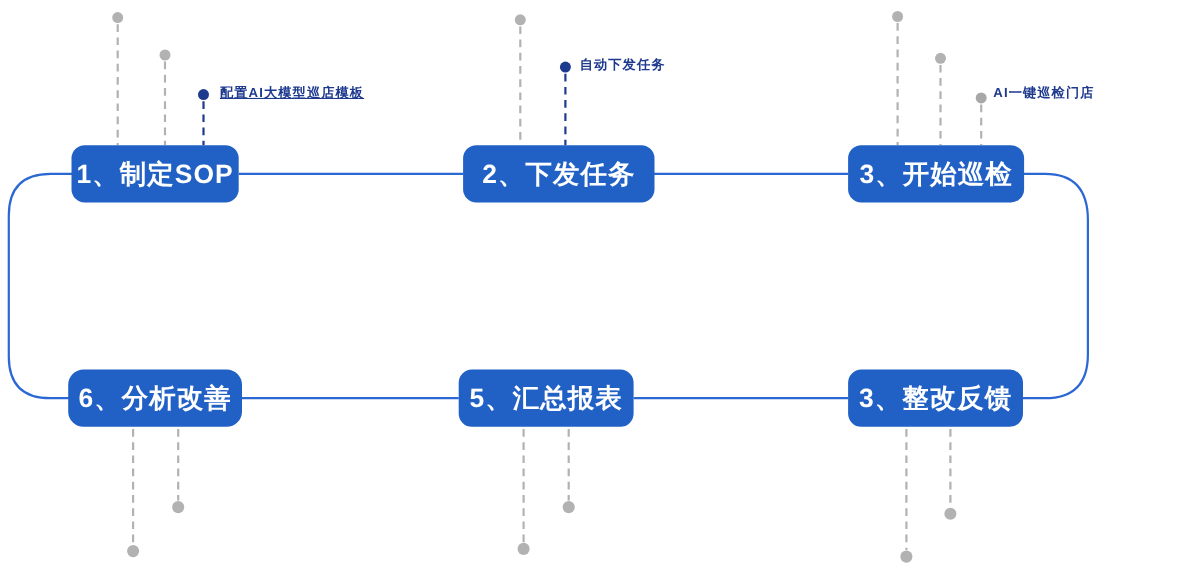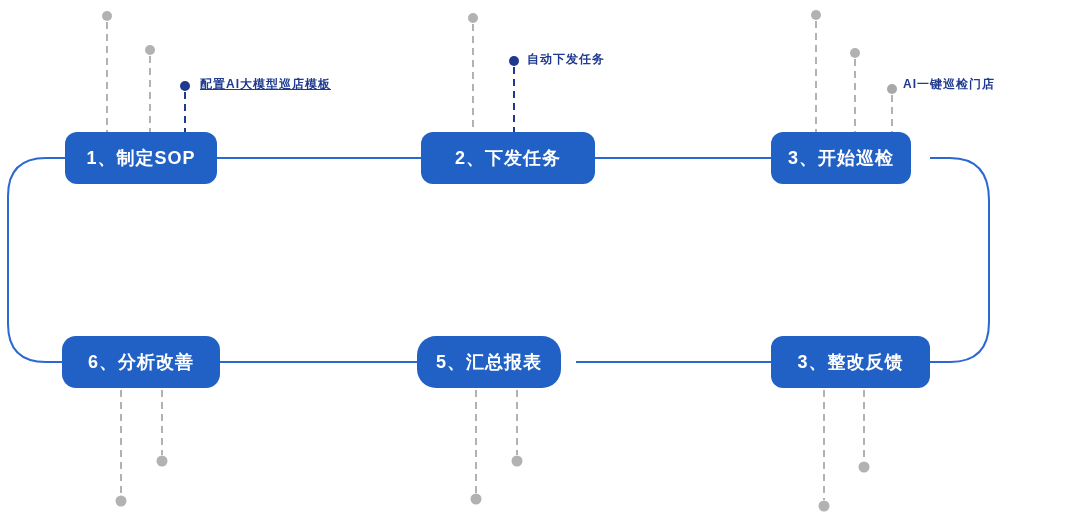--- a/index.html
+++ b/index.html
@@ -22,41 +22,41 @@
   svg.connector-layer{position:absolute;left:0;top:0;width:1080px;height:528px;}
   .step-box{
     position:absolute;
     height:52px;
     background:var(--box-fill);
     color:var(--box-text);
     border-radius:12px;
     display:flex;
     align-items:center;
     justify-content:center;
-    font-size:18px;
+    font-size:24px;
     font-weight:bold;
     letter-spacing:1px;
     white-space:nowrap;
     z-index:2;
   }
   .annotation{
     position:absolute;
     color:var(--annotation-blue);
     font-size:12px;
     font-weight:bold;
     letter-spacing:1px;
     white-space:nowrap;
     line-height:1;
     z-index:2;
   }
   #step1{left:65px;top:132px;width:152px;}
   #step2{left:421px;top:132px;width:174px;}
-  #step3{left:771px;top:132px;width:140px;}
+  #step3{left:771px;top:132px;width:160px;}
   #step4{left:771px;top:336px;width:159px;}
-  #step5{left:417px;top:336px;width:144px;border-radius:19px;}
+  #step5{left:417px;top:336px;width:159px;}
   #step6{left:62px;top:336px;width:158px;border-radius:14px;}
   #annotation1{left:200px;top:78px;text-decoration:underline;}
   #annotation2{left:527px;top:53px;}
   #annotation3{left:903px;top:78px;}
 </style>
 </head>
 <body>
 
 <div class="stage">
 

